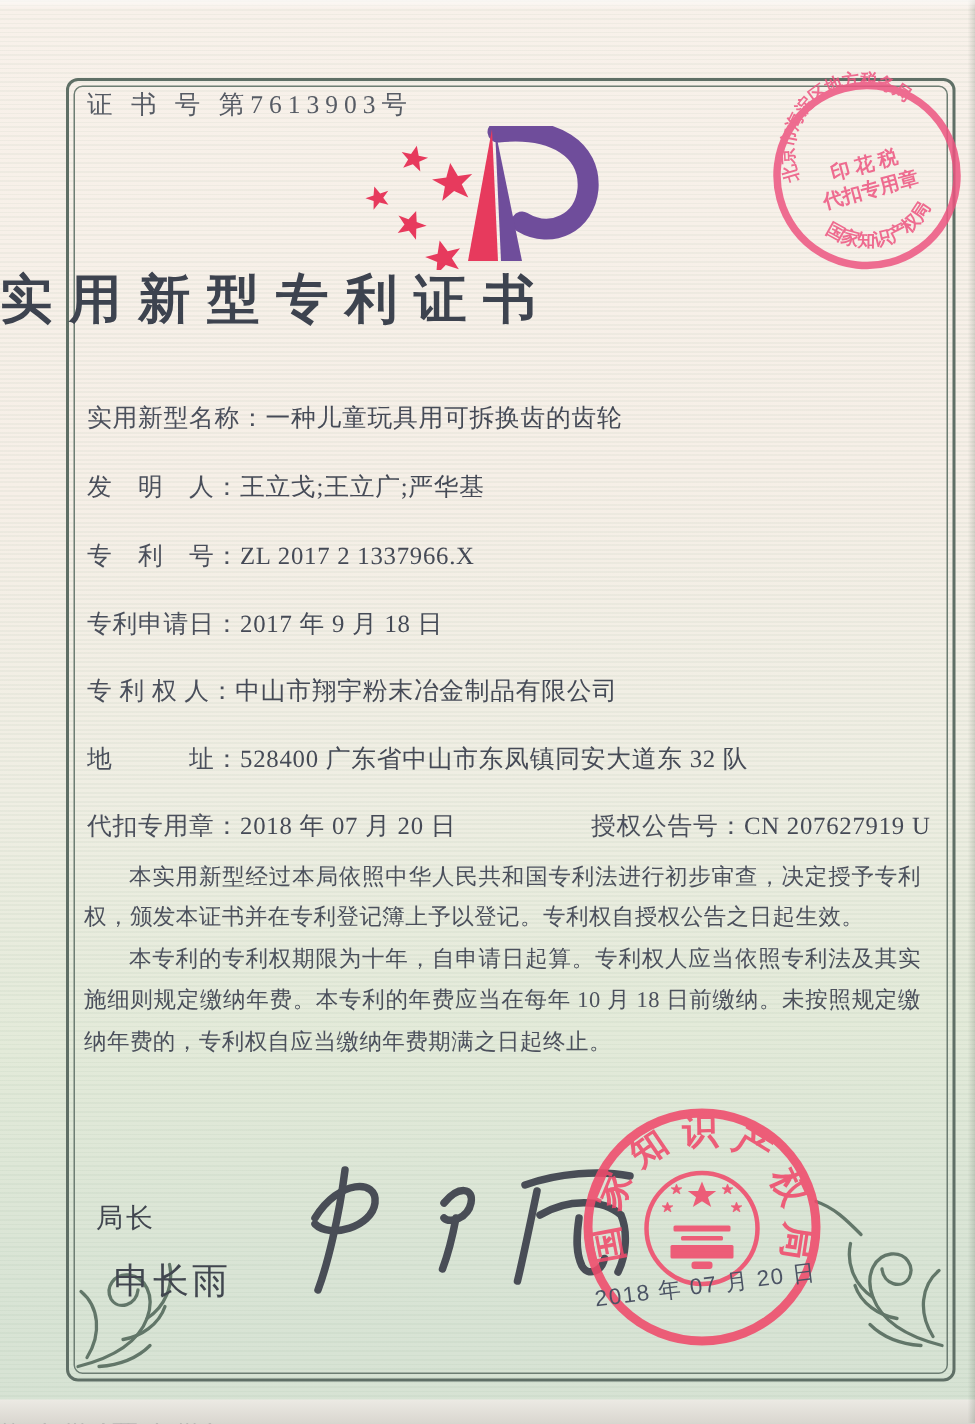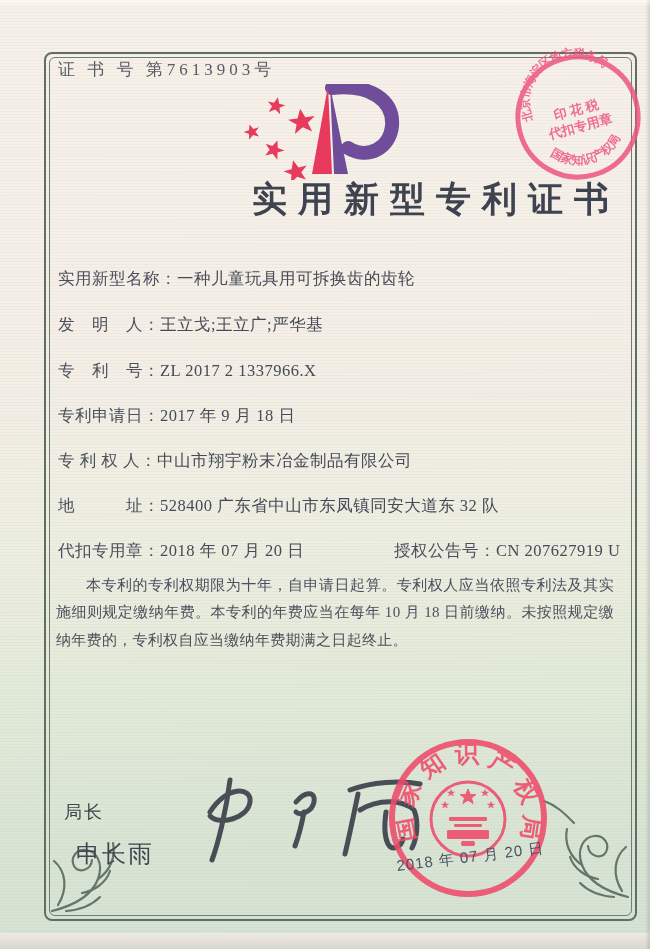--- a/index.html
+++ b/index.html
@@ -17,21 +17,21 @@
            border:2px solid #5f6f66;border-radius:8px;}
   .frame-inner{position:absolute;inset:3px;border:1px solid #6d7d73;border-radius:6px;}
   .flourish{position:absolute;width:112px;height:112px;color:#4e6457;}
   .flourish.bl{left:46px;bottom:30px;}
   .flourish.br{right:16px;bottom:44px;transform:scaleX(-1);}
 
   .cert-no{position:absolute;top:58px;left:58px;font-size:17px;letter-spacing:4px;color:#565b64;}
 
   .logo{position:absolute;top:84px;left:240px;}
 
-  .title{position:absolute;top:176px;left:0;right:30px;text-align:right;
+  .title{position:absolute;top:176px;left:0;right:30px;text-align:left;
          font-size:35px;font-weight:600;letter-spacing:11px;color:#3d434f;}
 
   .fields{position:absolute;left:58px;right:36px;top:0;}
   .row{position:absolute;left:0;right:0;font-size:16.5px;color:#484d59;letter-spacing:.5px;white-space:nowrap;}
   .row .lab{color:#4a4f5b;}
   .row .val{color:#454a56;}
   .grant-no{position:absolute;left:312px;top:0;margin-left:24px;}
 
   .paras{position:absolute;left:56px;right:36px;top:572px;color:#4b505c;}
   .paras p{margin:0;font-size:15px;line-height:27.4px;text-indent:2em;text-align:justify;letter-spacing:.3px;}
@@ -120,20 +120,21 @@
     <div class="row" style="top:495px">
       <span class="lab">地　　　址：</span><span class="val">528400  广东省中山市东凤镇同安大道东 32 队</span>
     </div>
     <div class="row" style="top:540px">
       <span class="lab">代扣专用章：</span><span class="val">2018 年 07 月 20 日</span>
       <span class="grant-no"><span class="lab">授权公告号：</span><span class="val">CN 207627919 U</span></span>
     </div>
   </div>
 
   <div class="paras">
+    <p>本实用新型经过本局依照中华人民共和国专利法进行初步审查，决定授予专利权，颁发本证书并在专利登记簿上予以登记。专利权自授权公告之日起生效。</p>
     <p>本专利的专利权期限为十年，自申请日起算。专利权人应当依照专利法及其实施细则规定缴纳年费。本专利的年费应当在每年 10 月 18 日前缴纳。未按照规定缴纳年费的，专利权自应当缴纳年费期满之日起终止。</p>
   </div>
 
   <div class="signer-title">局长</div>
   <div class="signer-name">申长雨</div>
 
   <svg class="signature" width="244" height="104" viewBox="0 0 244 104">
     <g fill="none" stroke="#3d414c" stroke-width="5" stroke-linecap="round" opacity="0.92">
       <path d="M12,44 C28,18 54,18 52,34 C50,50 22,58 12,48"></path>
       <path d="M32,12 C28,44 20,76 14,92"></path>

